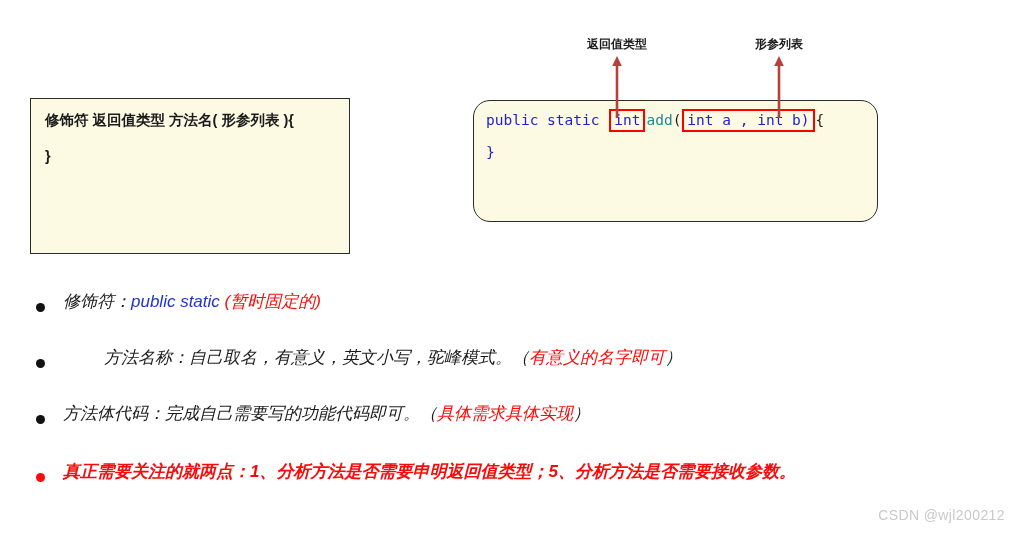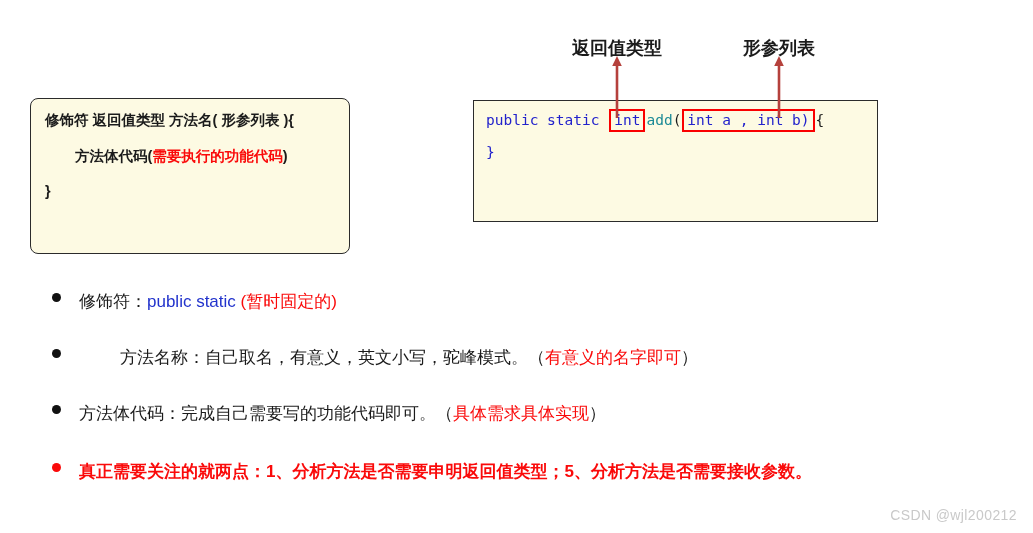--- a/index.html
+++ b/index.html
@@ -38,28 +38,28 @@
     background: #fdfae3;
     border: 1.5px solid #2b2b2b;
     box-sizing: border-box;
   }
   #syntax-box {
     left: 30px;
     top: 98px;
     width: 320px;
     height: 156px;
     padding: 14px 24px 0 14px;
-    border-radius: 8px;
   }
   #example-box {
     left: 473px;
     top: 100px;
     width: 405px;
     height: 122px;
     padding: 12px 12px 16px 12px;
+    border-radius: 17px;
   }
 
   .syn-line {
     font-size: 14.5px;
     line-height: 1;
     margin-bottom: 21px;
     white-space: nowrap;
     color: #1b1b1b;
     font-weight: 600;
   }
@@ -87,79 +87,77 @@
   .redbox {
     border: 2px solid #fa0000;
     padding: 1px 3px 2px 3px;
     margin: 0 1px;
     position: relative;
   }
 
   
   .callout-label {
     position: absolute;
-    font-size: 18px;
+    font-size: 12px;
     font-weight: bold;
     color: #1b1b1b;
     white-space: nowrap;
     transform: translateX(-50%);
   }
   .arrow {
     position: absolute;
     width: 14px;
     transform: translateX(-50%);
   }
 
   
   .bullet-row {
     position: absolute;
-    left: 52px;
+    left: 36px;
     display: flex;
-    align-items: flex-start;
+    align-items: flex-end;
     white-space: nowrap;
+    font-style: italic;
   }
   .dot {
     width: 9px;
     height: 9px;
     border-radius: 50%;
     background: #111111;
     margin-right: 18px;
     flex: 0 0 auto;
   }
   .dot.red-dot { background: #fa0a0a; }
   .bullet-text {
     font-size: 17px;
     line-height: 1.1;
     color: #1b1b1b;
   }
   .bullet-text.all-red { color: #fa0a0a; font-weight: 600; }
 
   
   .watermark {
     position: absolute;
-    right: 16px;
+    right: 28px;
     bottom: 10px;
     font-size: 14px;
     color: #c9c9c9;
     letter-spacing: 0.4px;
     white-space: nowrap;
   }
 </style>
 </head>
 <body>
 
 <div class="page">
 
 
   <div class="codebox" id="syntax-box">
     <div class="syn-line">
       <span>修饰符  返回值类型  方法名( 形参列表 ){</span>
-    </div>
-    <div class="syn-line indent">
-      <span class="blk">方法体代码(</span><span class="red">需要执行的功能代码</span><span class="blk">)</span>
     </div>
     <div class="syn-line last">}</div>
   </div>
 
   <div class="codebox" id="example-box">
     <div class="java-line"><span class="kw">public static </span><span class="redbox kw">int</span><span class="mth">add</span><span class="plain">(</span><span class="redbox kw">int a , int b)</span><span class="plain">{</span></div>
     <div class="java-line last">}</div>
   </div>
 
   <div id="callout-layer">

